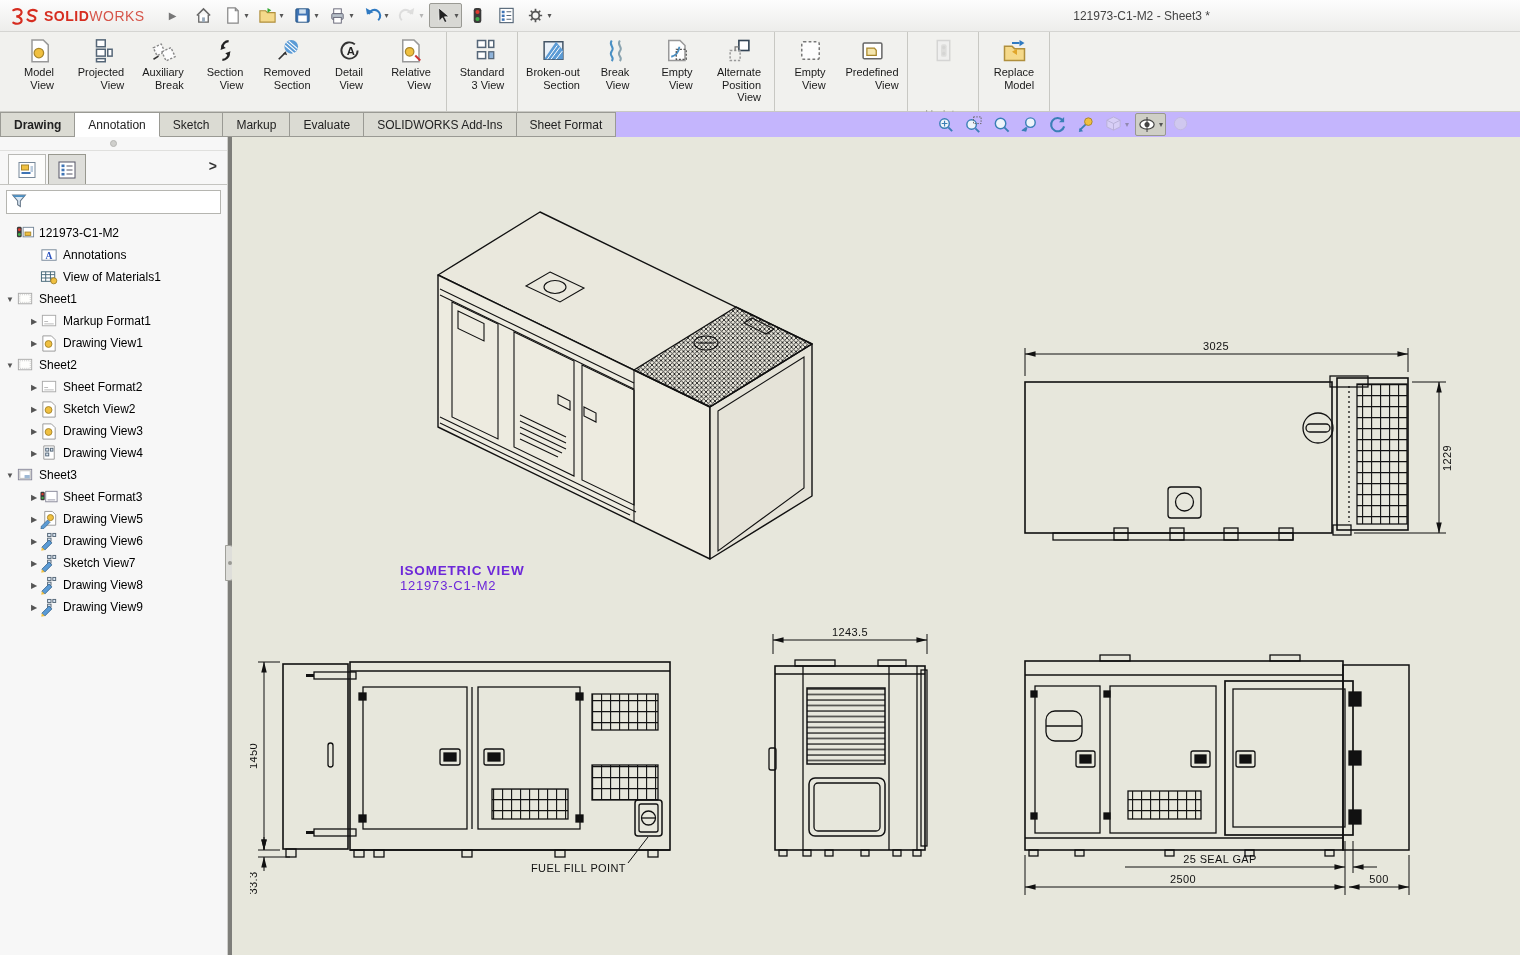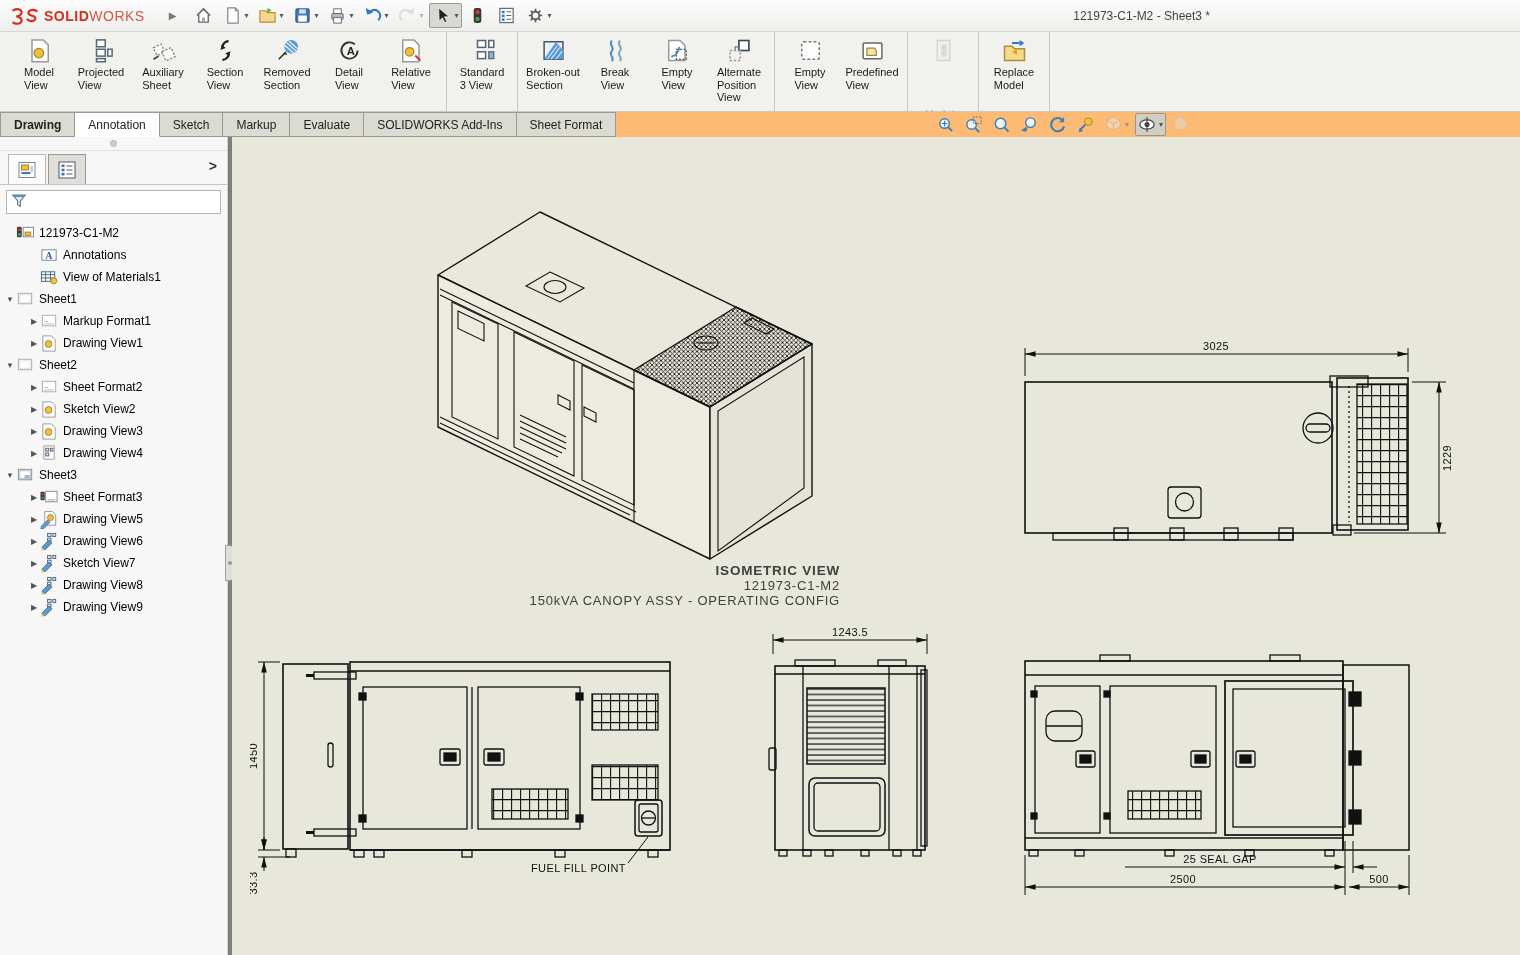--- a/index.html
+++ b/index.html
@@ -19,27 +19,27 @@
   .tool.pressed { background:#d8d8d4; border-color:#9a9a94; }
   .tool.disabled { opacity:.4; }
   .caret { font-size:8px; color:#555; margin-left:2px; }
   .doc-title { position:absolute; left:930px; width:280px; text-align:right; color:#444; font-size:12px; }
 
   
   .ribbon { height:80px; background:#f1f1ee; border-bottom:1px solid #c9c9c4; display:flex; align-items:stretch; padding-left:4px; }
   .rgroup { display:flex; align-items:flex-start; padding:4px 4px 0 4px; border-right:1px solid #c8c8c3; }
   .rbtn { width:62px; display:flex; flex-direction:column; align-items:center; padding-top:2px; cursor:pointer; border-radius:2px; }
   .rbtn .ric { height:26px; }
-  .rbtn .rlbl { white-space:pre-line; text-align:left; font-size:11px; line-height:12.5px; color:#1a1a1a; margin-top:2px; }
+  .rbtn .rlbl { white-space:pre-line; text-align:right; font-size:11px; line-height:12.5px; color:#1a1a1a; margin-top:2px; }
   .rbtn.disabled { pointer-events:none; }
   .rbtn.disabled .rlbl { color:#a9a9a4;margin-top:44px; }
   .rbtn.disabled .ric { opacity:.5; }
 
   
-  .tabrow { position:relative; height:25px; background:#fdba74; }
+  .tabrow { position:relative; height:25px; background:#c4b5fd; }
   .cmd-tabs { display:flex; height:25px; align-items:stretch; }
   .ctab { display:flex; align-items:center; padding:0 13px; background:#dbdbd3; border:1px solid #9a9a94; border-left:none; font-size:12px; color:#222; cursor:pointer; }
   .ctab:first-child { border-left:1px solid #9a9a94; }
   .ctab.bold { font-weight:bold; }
   .ctab.active { background:#ffffff; border-bottom-color:#ffffff; }
   .headsup { position:absolute; left:933px; top:1px; display:flex; align-items:center; gap:3px; }
   .hbtn { display:flex; align-items:center; padding:1px 2px; border:1px solid transparent; border-radius:2px; cursor:pointer; }
   .hbtn.pressed { background:#cfcfc6; border-color:#98988f; }
   .hbtn.disabled { opacity:.45; }
 
@@ -59,21 +59,21 @@
   .trow .ticon { width:19px; height:19px; margin-right:4px; }
   .trow .tlbl { font-size:12px; color:#000; }
 
   .vdivider { position:relative; width:4px; background:#7e7e7a; }
   .divhandle { position:absolute; left:-3px; top:408px; width:9px; height:36px; background:#dededa; border:1px solid #a0a09a; border-radius:0 4px 4px 0; cursor:pointer; }
   .divhandle::after { content:""; position:absolute; left:2px; top:15px; width:4px; height:4px; border-radius:50%; background:#9a9a94; }
 
   .canvas { position:relative; flex:1; background:#e7e7dc; overflow:hidden; }
   .view { position:absolute; }
   .dim { font-size:11px; fill:#111; letter-spacing:.4px; font-family:"Liberation Sans",sans-serif; }
-  .isolabels { position:absolute; left:168px; top:426px; width:440px; text-align:right; color:#404040; }
+  .isolabels { position:absolute; left:168px; top:426px; width:440px; text-align:left; color:#6d28d9; }
   .isolabels .l1 { font-weight:bold; font-size:13.5px; letter-spacing:.8px; }
   .isolabels .l2 { font-size:13px; letter-spacing:.8px; }
   .isolabels .l3 { font-size:13px; letter-spacing:.8px; }
 </style>
 </head>
 <body>
 
 <div class="app">
 
   <div class="titlebar">
@@ -194,21 +194,21 @@
         </div>
         <div class="rbtn">
           <div class="ric"><svg viewBox="0 0 20 20" width="25" height="25">
               <g fill="#fdfdfd" stroke="#888" stroke-width="1.1">
                 <rect x="3" y="6" width="7" height="7" stroke-dasharray="1.8 1.3" transform="rotate(-25 6.5 9.5)"></rect>
                 <rect x="10" y="9" width="8" height="8" stroke-dasharray="1.8 1.3" transform="rotate(-25 14 13)"></rect>
               </g>
               <path d="M2 17l4-2.5" stroke="#333" stroke-width="1.2"></path>
             </svg></div>
           <div class="rlbl">Auxiliary
-Sheet</div>
+Break</div>
         </div>
         <div class="rbtn">
           <div class="ric"><svg viewBox="0 0 20 20" width="25" height="25">
               <path d="M12.5 2.5a5 5 0 0 0-5 5" fill="none" stroke="#222" stroke-width="1.8"></path>
               <path d="M6 9.5l1-4.2 3.2 2.6z" fill="#222"></path>
               <path d="M7.5 17.5a5 5 0 0 0 5-5" fill="none" stroke="#222" stroke-width="1.8"></path>
               <path d="M14 10.5l-1 4.2-3.2-2.6z" fill="#222"></path>
             </svg></div>
           <div class="rlbl">Section
 View</div>
@@ -670,21 +670,20 @@
           <polygon points="184,222 196,228 196,237 184,231"></polygon>
           <path d="M120 230l46 22M120 236l46 22M120 242l46 22M120 248l42 20M120 254l38 18"></path>
           <line x1="40" y1="232" x2="236" y2="327"></line>
           <line x1="40" y1="238" x2="230" y2="330"></line>
           <polygon points="318,226 404,172 404,303 318,366"></polygon>
         </g>
       </svg>
       <div class="isolabels">
         <div class="l1">ISOMETRIC VIEW</div>
         <div class="l2">121973-C1-M2</div>
-        <div class="l3">150kVA CANOPY ASSY - OPERATING CONFIG</div>
       </div>
 
       <svg class="view" style="left:788px; top:203px" width="440" height="212" viewBox="0 0 440 212">
         <g stroke="#111" fill="none" stroke-width="1.3">
           <rect x="5" y="42" width="307" height="151" stroke-width="1.6"></rect>
           <rect x="317" y="38" width="71" height="152" stroke-width="1.6"></rect>
           <rect x="337" y="44" width="50" height="140" fill="url(#grid)"></rect>
           <line x1="329" y1="46" x2="329" y2="182" stroke-dasharray="2 3"></line>
           <rect x="310" y="36" width="38" height="11"></rect>
           <circle cx="298" cy="88" r="15"></circle>

